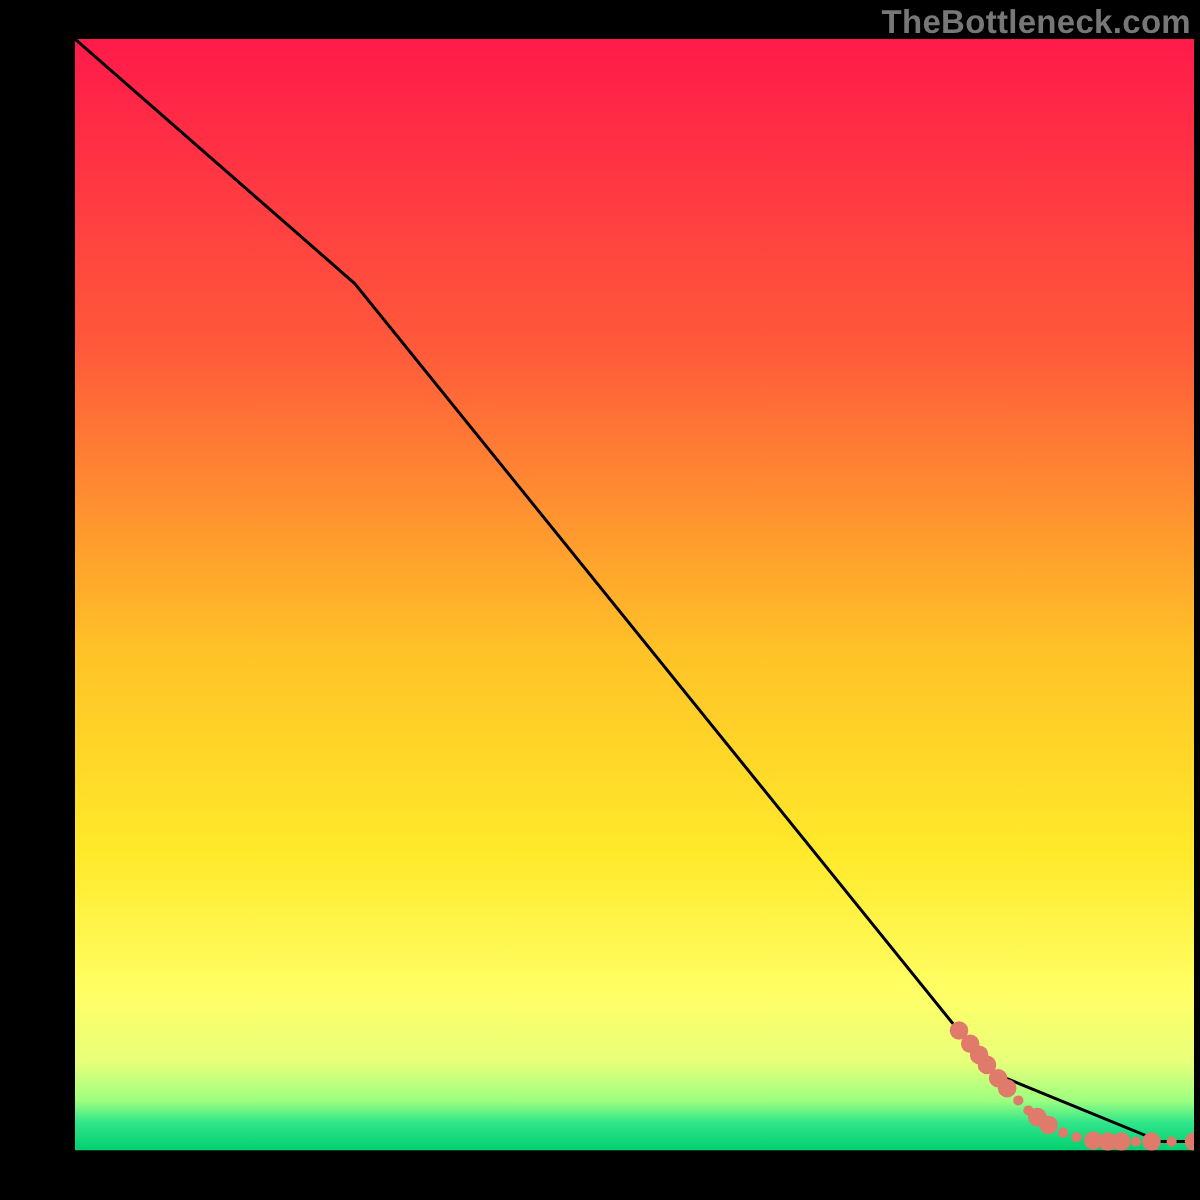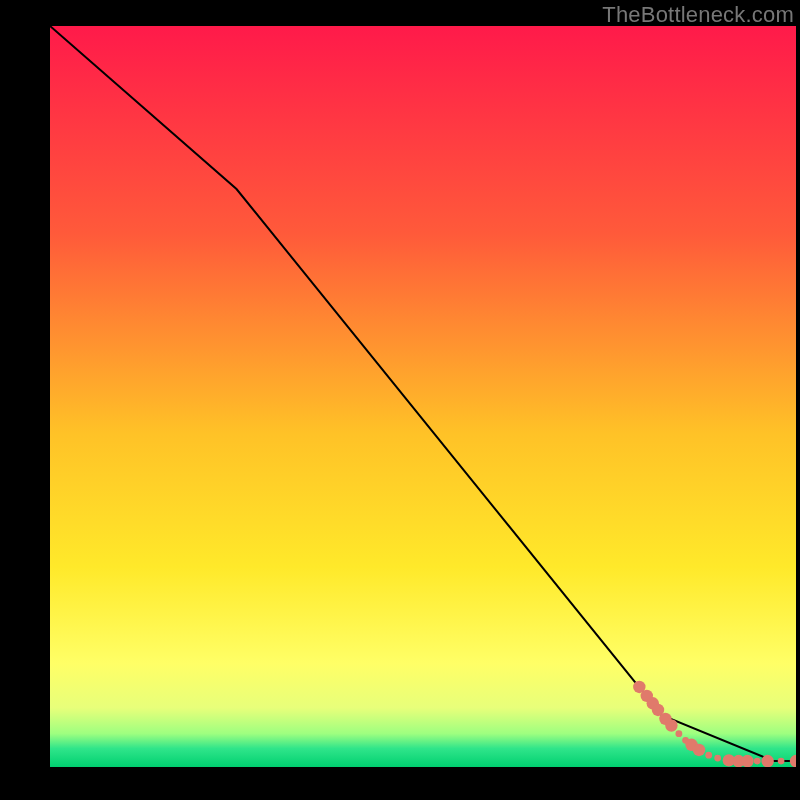--- a/index.html
+++ b/index.html
@@ -16,21 +16,21 @@
     width: 800px;
     height: 800px;
     background: #000;
   }
   .watermark {
     position: absolute;
     top: 2px;
     right: 6px;
     color: #777;
     font-size: 22px;
-    font-weight: 400;
+    font-weight: 700;
     letter-spacing: 0.2px;
     z-index: 5;
   }
   .plot-wrap {
     position: absolute;
     left: 50px;
     top: 26px;
     width: 746px;
     height: 741px;
   }

